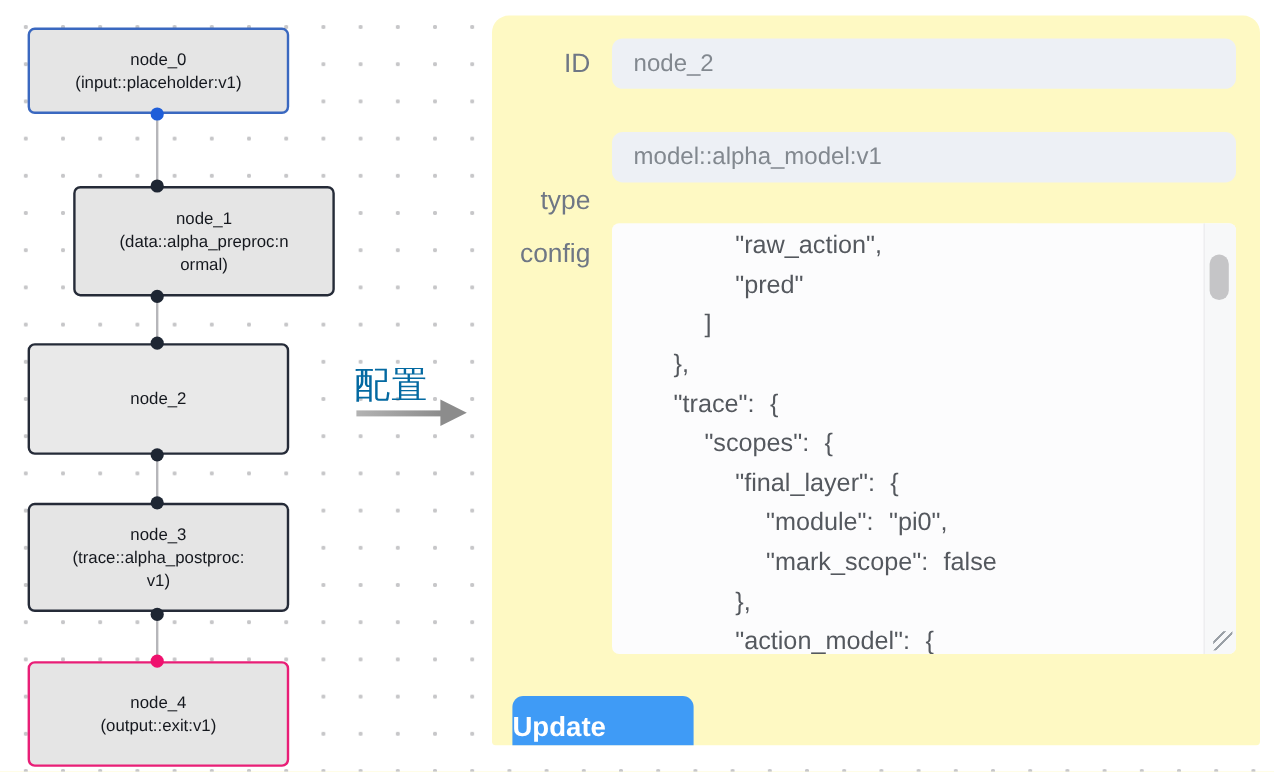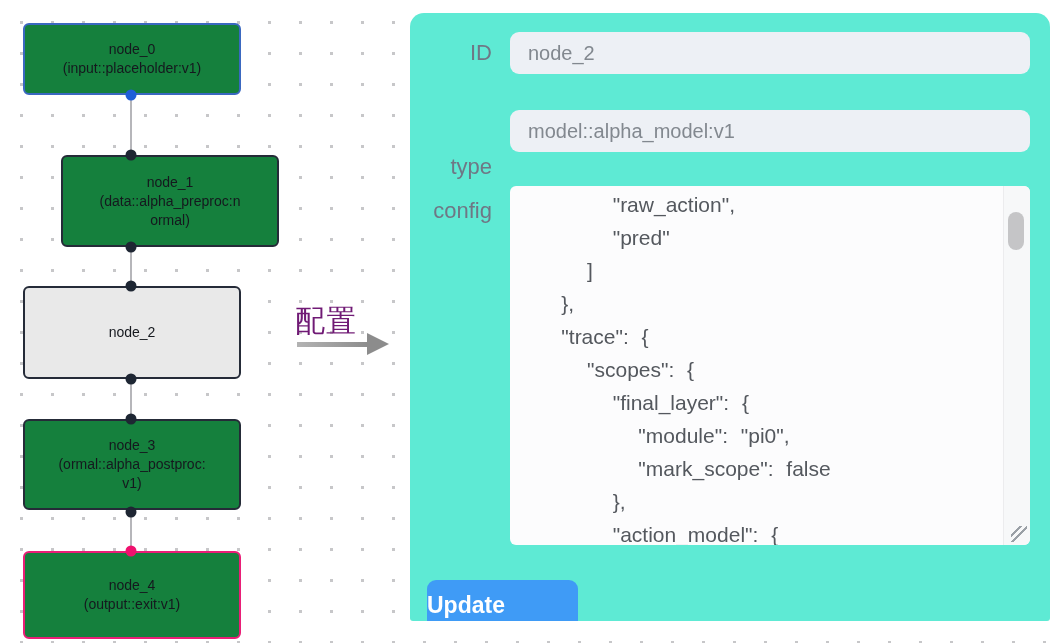--- a/index.html
+++ b/index.html
@@ -6,46 +6,46 @@
   body{
     width:1062px;height:643px;position:relative;overflow:hidden;
     font-family:"Liberation Sans","DejaVu Sans",sans-serif;
     background-color:#ffffff;
     background-image:radial-gradient(circle,#c7c7c9 1.6px,transparent 1.9px);
     background-size:31px 31px;background-position:6px 7px;
   }
   
   .flow-node{
     position:absolute;left:23px;width:218px;box-sizing:border-box;
-    background:#15803d;border:2px solid #252b38;border-radius:6px;
+    background:#e5e5e5;border:2px solid #252b38;border-radius:6px;
     display:flex;flex-direction:column;align-items:center;justify-content:center;
     text-align:center;color:#15181e;font-size:14px;line-height:19px;
   }
   .flow-node .node-type{white-space:pre-line;}
   .n0{top:23px;height:72px;border-color:#3a68c0;}
   .n1{top:155px;height:92px;margin-left:38px;}
   .n2{top:286px;height:93px;background:#e9e9e9;border-width:2.5px;}
   .n3{top:419px;height:91px;}
   .n4{top:551px;height:88px;border-color:#e91e77;}
   .edge{position:absolute;left:130px;width:2px;background:#b6b6ba;}
   .e0{top:95px;height:60px;}
   .e1{top:247px;height:39px;}
   .e2{top:379px;height:40px;}
   .e3{top:512px;height:39px;}
   .handle{position:absolute;width:11px;height:11px;border-radius:50%;background:#1e2633;transform:translate(-50%,-50%);}
   .h-blue{background:#1f5ed9;}
   .h-pink{background:#ef116e;}
   
-  .transfer-label{position:absolute;left:295px;top:301px;font-size:30px;font-weight:500;color:#701a75;letter-spacing:1px;}
+  .transfer-label{position:absolute;left:295px;top:301px;font-size:30px;font-weight:500;color:#0369a1;letter-spacing:1px;}
   .arrow-shaft{position:absolute;left:297px;top:342px;width:72px;height:5px;background:linear-gradient(to right,#b3b3b3,#8c8c8c);}
   .arrow-head{position:absolute;left:367px;top:333px;width:0;height:0;
     border-left:22px solid #8c8c8c;border-top:11.5px solid transparent;border-bottom:11.5px solid transparent;}
   
   .panel{position:absolute;left:410px;top:13px;width:640px;height:608px;
-    background:#5eead4;border-radius:14px 14px 3px 3px;overflow:hidden;}
+    background:#fef9c3;border-radius:14px 14px 3px 3px;overflow:hidden;}
   .field-label{position:absolute;left:0;width:82px;text-align:right;color:#6f7785;font-size:22px;}
   .lbl-id{top:27px;}
   .lbl-type{top:105px;margin-top:36px;}
   .lbl-config{top:185px;}
   .panel-input{position:absolute;left:100px;width:520px;height:42px;box-sizing:border-box;
     background:#edf0f5;border:none;outline:none;border-radius:9px;
     padding:0 18px;font-family:"Liberation Sans","DejaVu Sans",sans-serif;
     font-size:20px;color:#82888f;}
   .in-id{top:19px;}
   .in-type{top:97px;}
@@ -83,21 +83,21 @@
   <div class="flow-node n1">
     <span class="node-name">node_1</span>
     <span class="node-type">(data::alpha_preproc:n
 ormal)</span>
   </div>
   <div class="flow-node n2">
     <span class="node-name">node_2</span>
   </div>
   <div class="flow-node n3">
     <span class="node-name">node_3</span>
-    <span class="node-type">(ormal::alpha_postproc:
+    <span class="node-type">(trace::alpha_postproc:
 v1)</span>
   </div>
   <div class="flow-node n4">
     <span class="node-name">node_4</span>
     <span class="node-type">(output::exit:v1)</span>
   </div>
 
   <div class="handle h-blue" style="left:131px;top:95px;"></div>
   <div class="handle" style="left:131px;top:155px;"></div>
   <div class="handle" style="left:131px;top:247px;"></div>

